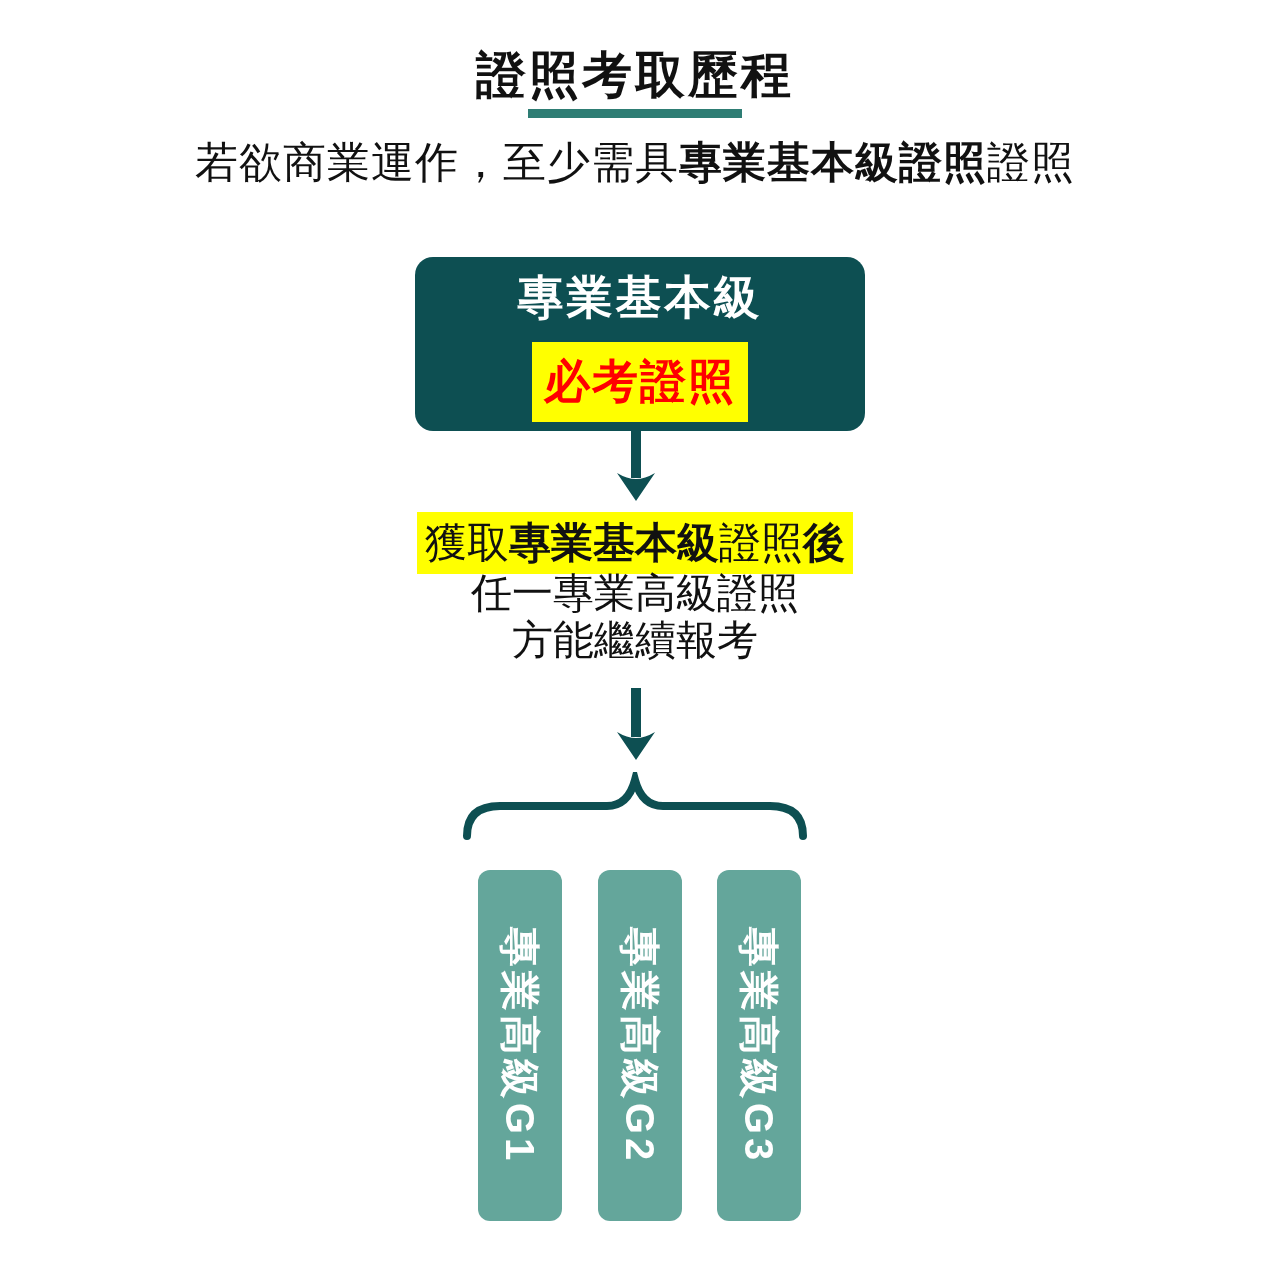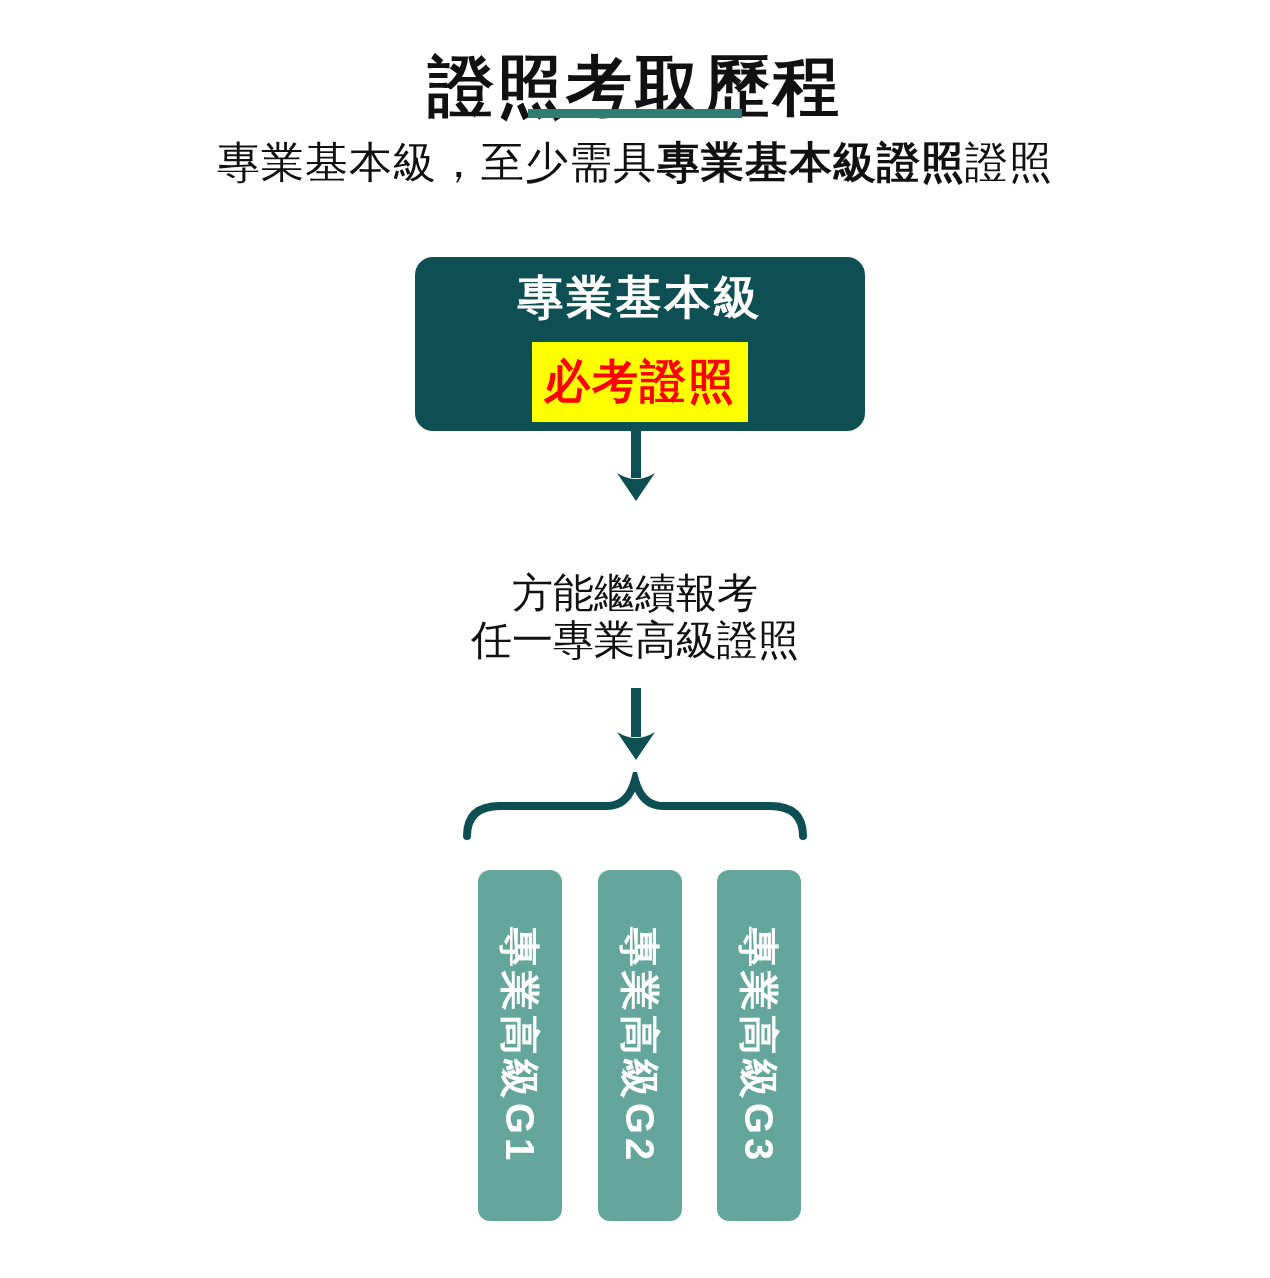--- a/index.html
+++ b/index.html
@@ -10,21 +10,21 @@
     margin: 0 auto;
     background: #ffffff;
     font-family: "Liberation Sans", sans-serif;
     color: #111111;
     overflow: hidden;
   }
 
   
   .page-title {
     position: absolute; top: 42px; left: 0; width: 100%;
-    text-align: center; font-size: 66px; font-weight: bold;
+    text-align: center; font-size: 50px; font-weight: bold;
     letter-spacing: 3px; color: #111111;
   }
   .title-underline {
     position: absolute; top: 109px; left: 50%;
     transform: translateX(-50%);
     width: 214px; height: 9px; background: #2E7D74;
   }
   .subtitle {
     position: absolute; top: 134px; left: 0; width: 100%;
     text-align: center; font-size: 43px; color: #111111;
@@ -83,35 +83,36 @@
   .bb2 { left: 598px; }
   .bb3 { left: 717px; }
 </style>
 </head>
 <body>
 
 <div class="canvas">
 
   <div class="page-title">證照考取歷程</div>
   <div class="title-underline"></div>
-  <div class="subtitle"><span>專業基本級，至少需具</span><span class="b">專業基本級證照</span><span>證照</span></div>
+  <div class="subtitle"><span>若欲商業運作，至少需具</span><span class="b">專業基本級證照</span><span>證照</span></div>
 
   <div class="base-box">
     <div class="base-box-title">專業基本級</div>
     <div class="must-badge">必考證照</div>
   </div>
 
   <svg class="arrow arrow1" viewBox="0 0 48 74">
     <rect x="19" y="0" width="10" height="49" fill="#0D4F52"></rect>
     <path d="M24,72 L5,44 Q15,50 24,50 Q33,50 43,44 Z" fill="#0D4F52"></path>
   </svg>
 
+  <div class="hl-line"><span class="hl"><span>獲取</span><span class="b">專業基本級</span><span>證照</span><span class="b">後</span></span></div>
   <div class="follow-lines">
+    <div>任一專業高級證照</div>
     <div>方能繼續報考</div>
-    <div>任一專業高級證照</div>
   </div>
 
   <svg class="arrow arrow2" viewBox="0 0 48 74">
     <rect x="19" y="0" width="10" height="49" fill="#0D4F52"></rect>
     <path d="M24,72 L5,44 Q15,50 24,50 Q33,50 43,44 Z" fill="#0D4F52"></path>
   </svg>
 
   <svg class="brace" viewBox="0 0 346 70">
     <path d="M5,64 Q5,34 38,34 L145,34 Q166,34 173,8 Q180,34 201,34 L308,34 Q341,34 341,64" fill="none" stroke="#0D4F52" stroke-width="8" stroke-linecap="round"></path>
   </svg>

